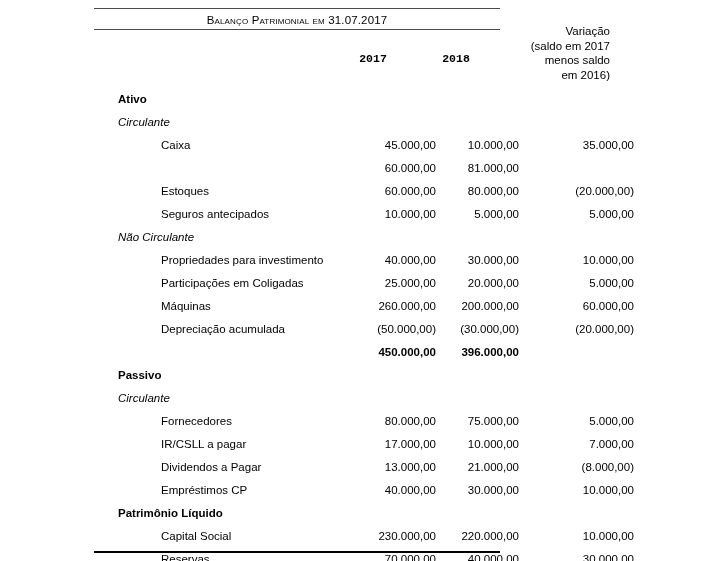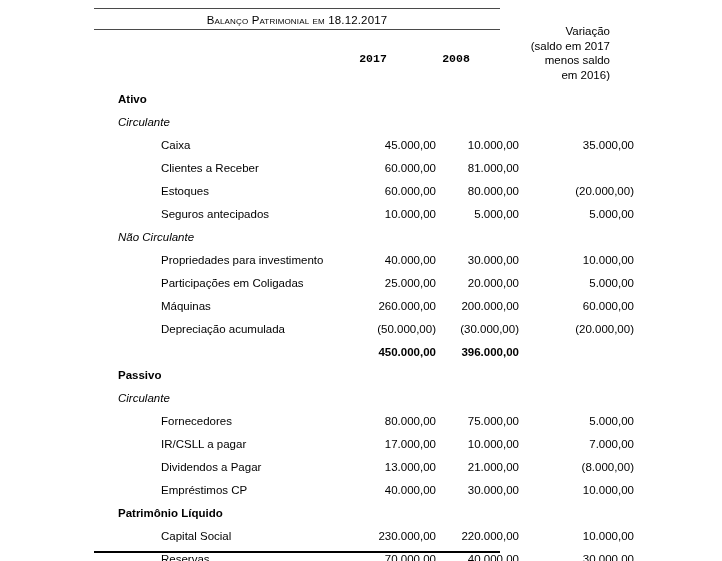--- a/index.html
+++ b/index.html
@@ -116,25 +116,25 @@
 </style>
 </head>
 <body>
 
 <div id="sheet">
 
   <div class="rule rule-top"></div>
   <div class="rule rule-under"></div>
 
   <div id="title-band">
-    <span id="title-text">Balanço Patrimonial em 18.12.2017</span>
+    <span id="title-text">Balanço Patrimonial em 31.07.2017</span>
   </div>
 
   <div class="year-head" id="year-2017">2017</div>
-  <div class="year-head" id="year-2016">2008</div>
+  <div class="year-head" id="year-2016">2018</div>
 
   <div id="variacao-head">
     <div>Variação</div>
     <div>(saldo em 2017</div>
     <div>menos saldo</div>
     <div>em 2016)</div>
   </div>
 
   <div id="table">
       <div class="row section">
@@ -149,21 +149,20 @@
         <div class="num c2016"></div>
         <div class="num cvar"></div>
       </div>
       <div class="row detail">
         <div class="label">Caixa</div>
         <div class="num c2017">45.000,00</div>
         <div class="num c2016">10.000,00</div>
         <div class="num cvar">35.000,00</div>
       </div>
       <div class="row detail">
-        <div class="label">Clientes a Receber</div>
         <div class="num c2017">60.000,00</div>
         <div class="num c2016">81.000,00</div>
       </div>
       <div class="row detail">
         <div class="label">Estoques</div>
         <div class="num c2017">60.000,00</div>
         <div class="num c2016">80.000,00</div>
         <div class="num cvar">(20.000,00)</div>
       </div>
       <div class="row detail">

